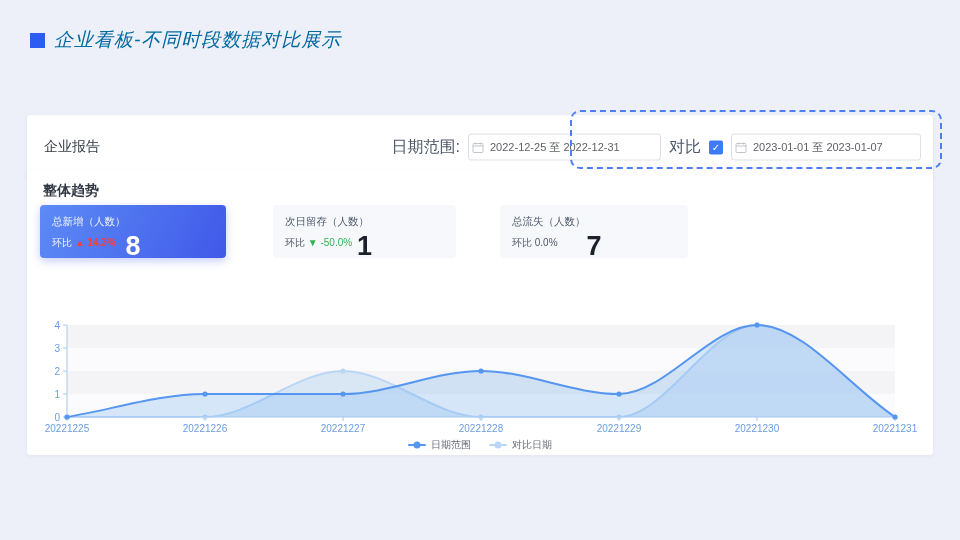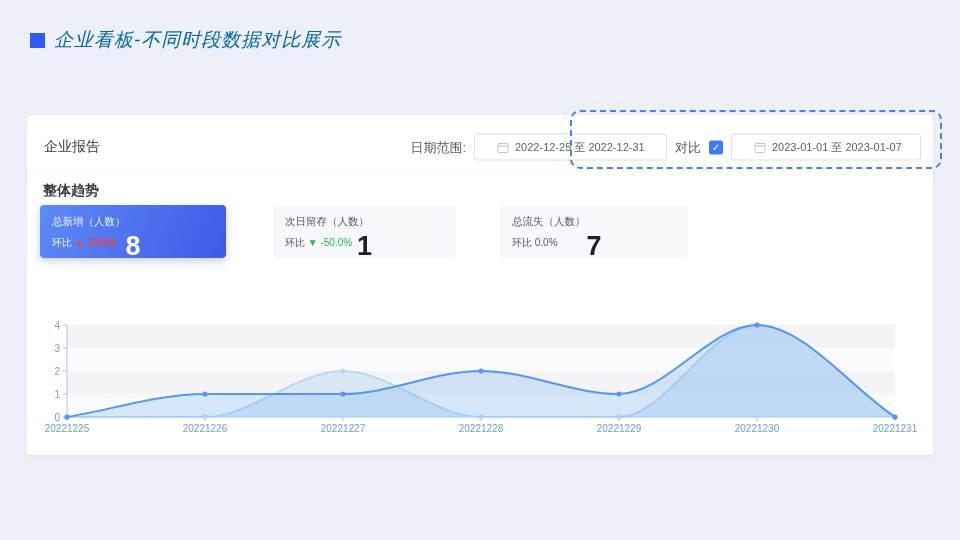--- a/index.html
+++ b/index.html
@@ -16,22 +16,22 @@
   .card { position:absolute; left:27px; width:906px; background:#ffffff; border-radius:4px;
           box-shadow:0 1px 4px rgba(31,45,85,0.06); }
   .report-card { top:115px; height:64px; display:flex; align-items:center; }
   .card-title { font-size:14px; color:#333a45; padding-left:17px; font-weight:400; }
   .trend-card { top:170px; height:285px; }
   .trend-title { position:absolute; left:16px; top:12px; font-size:14px; font-weight:700; color:#333a45; }
 
   
   .controls { position:absolute; right:12px; top:50%; transform:translateY(-50%);
               display:flex; align-items:center; gap:8px; }
-  .ctrl-label { font-size:13px; color:#4e5969; white-space:nowrap; }
-  .date-input { display:flex; align-items:center; gap:6px; height:27px; padding:0 22px;
+  .ctrl-label { font-size:16px; color:#4e5969; white-space:nowrap; }
+  .date-input { display:flex; align-items:center; gap:6px; height:27px; padding:0 3px;
                 border:1px solid #dcdfe6; border-radius:3px; background:#fff;
                 font-size:11px; color:#606266; white-space:nowrap; }
   .cal-icon { width:12px; height:12px; flex:0 0 auto; }
   .checkbox { width:14px; height:14px; background:#3e7bfa; border-radius:2px; color:#fff;
               font-size:10px; line-height:14px; text-align:center; font-weight:700; }
   .dashed-box { position:absolute; left:570px; top:110px; width:372px; height:59px;
                 border:2px dashed #4d7ef2; border-radius:10px; pointer-events:none; }
 
   
   .stat-card { position:absolute; top:35px; height:53px; border-radius:4px; padding:10px 12px; }
@@ -174,15 +174,25 @@
         <path d="M 40 107 C 86 99.33333333333333 132 84 178 84 C 224 84 270 84 316 84 C 362 84 408 61 454 61 C 500 61 546 84 592 84 C 638 84 684 15 730 15 C 776 15 822 76.33333333333333 868 107" fill="none" stroke="#5596f0" stroke-width="2"></path>
         <circle cx="40" cy="107" r="2.6" fill="#5596f0"></circle>
         <circle cx="178" cy="84" r="2.6" fill="#5596f0"></circle>
         <circle cx="316" cy="84" r="2.6" fill="#5596f0"></circle>
         <circle cx="454" cy="61" r="2.6" fill="#5596f0"></circle>
         <circle cx="592" cy="84" r="2.6" fill="#5596f0"></circle>
         <circle cx="730" cy="15" r="2.6" fill="#5596f0"></circle>
         <circle cx="868" cy="107" r="2.6" fill="#5596f0"></circle>
       </svg>
 
+    <div class="legend">
+      <div class="legend-item">
+        <span class="legend-sym sym-range"></span>
+        <span>日期范围</span>
+      </div>
+      <div class="legend-item">
+        <span class="legend-sym sym-compare"></span>
+        <span>对比日期</span>
+      </div>
+    </div>
   </div>
 
 </div>
 
 </body></html>

